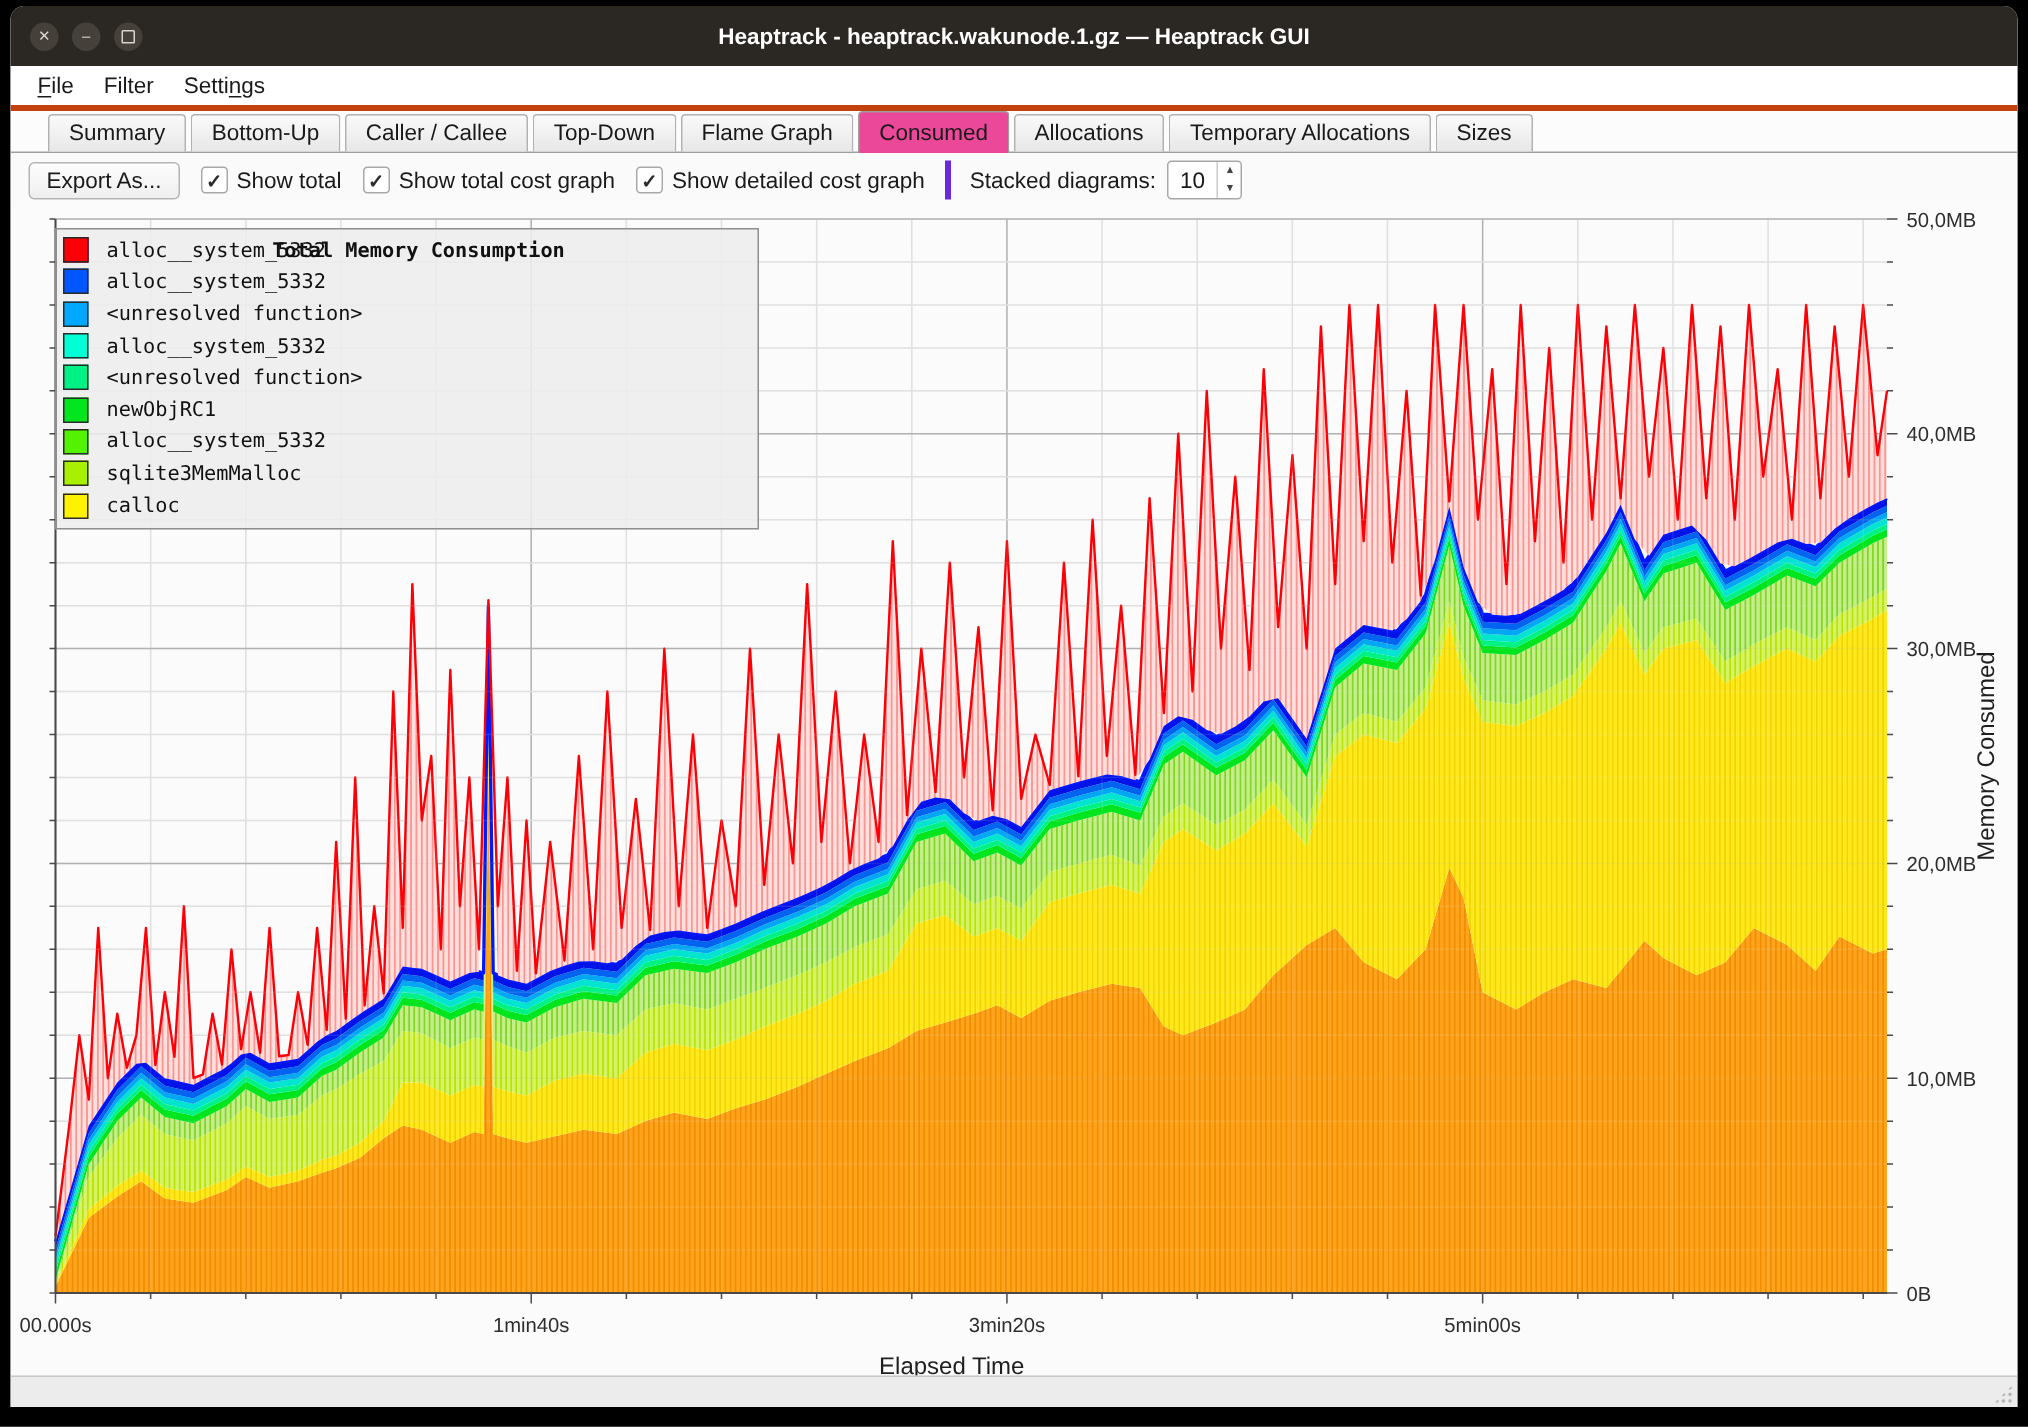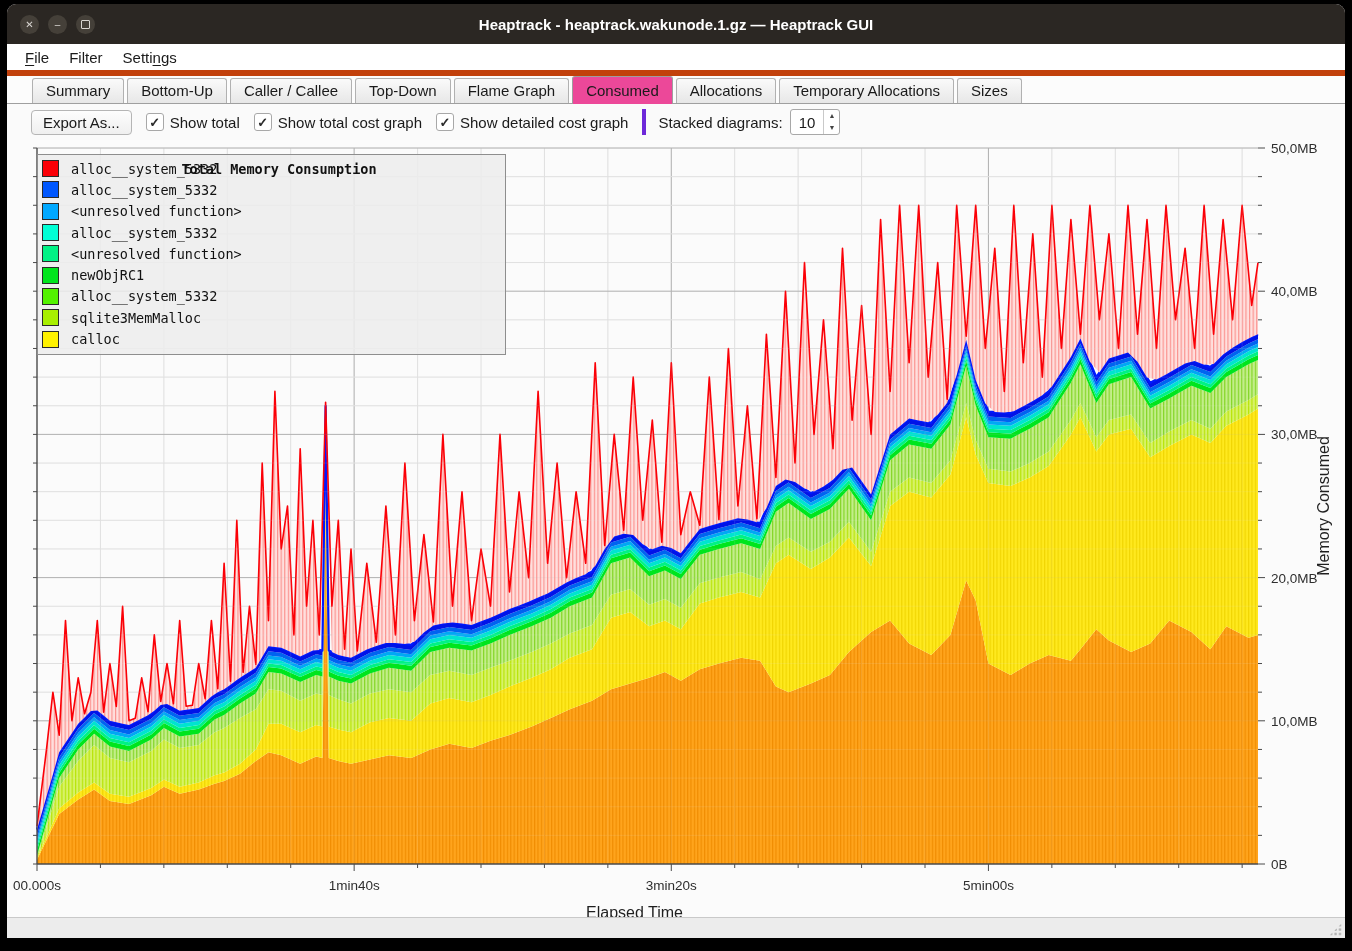--- a/index.html
+++ b/index.html
@@ -7,32 +7,32 @@
   .window{position:absolute;left:7px;top:4px;width:1338px;height:934px;background:#fafafa;
     border-radius:9px 9px 0 0;overflow:hidden;display:flex;flex-direction:column;}
   
   .titlebar{height:40px;background:#2b2723;display:flex;align-items:center;position:relative;flex:0 0 auto;}
   .winbtn{width:19px;height:19px;border-radius:50%;background:#454039;color:#d9d6d2;display:flex;
     align-items:center;justify-content:center;font-size:10px;margin-left:9px;cursor:default;}
   .winbtn:first-child{margin-left:13px;}
   .winbtn .sq{width:7px;height:7px;border:1.4px solid #d9d6d2;border-radius:1px;display:block;}
   .title{position:absolute;left:0;right:0;text-align:center;color:#ffffff;font-weight:bold;font-size:15px;pointer-events:none;}
   
-  .menubar{height:26px;background:#ffffff;border-bottom:6px solid #c2410c;display:flex;align-items:center;
+  .menubar{height:26px;background:#ffffff;border-bottom:4px solid #c2410c;display:flex;align-items:center;
     padding-left:8px;flex:0 0 auto;}
   .menuitem{padding:2px 10px;font-size:15px;color:#1a1a1a;}
   .menuitem u{text-decoration:underline;text-underline-offset:2px;}
   
   .tabbar{height:27px;background:#fcfcfc;display:flex;align-items:flex-end;padding-left:25px;
     border-bottom:1px solid #9f9f9f;flex:0 0 auto;position:relative;}
   .tab{font-size:15px;color:#1a1a1a;padding:3px 13px 4px 13px;background:linear-gradient(#fafafa,#e7e7e7);
     border:1px solid #b1b1b1;border-bottom:none;border-radius:3px 3px 0 0;margin-right:3px;height:17px;line-height:17px;}
   .tab.active{background:#ec4899;border-color:#9f9f9f;position:relative;top:1px;padding-top:5px;padding-bottom:5px;z-index:2;}
   
-  .toolbar{height:36px;background:#fafafa;display:flex;align-items:center;padding-left:24px;gap:14px;flex:0 0 auto;}
+  .toolbar{height:36px;background:#fafafa;display:flex;align-items:center;padding-left:12px;gap:14px;flex:0 0 auto;}
   .pushbtn{font-size:15px;color:#1a1a1a;background:linear-gradient(#fdfdfd,#efefef);border:1px solid #b5b5b5;
     border-radius:4px;padding:3px 11px;}
   .cb{display:flex;align-items:center;gap:6px;font-size:15px;color:#1a1a1a;}
   .cbbox{width:16px;height:16px;background:#fff;border:1px solid #a8a8a8;border-radius:3px;display:flex;
     align-items:center;justify-content:center;font-size:13px;color:#2c2c2c;font-weight:bold;line-height:1;}
   .spingroup{display:flex;align-items:center;gap:7px;font-size:15px;color:#1a1a1a;border-left:4px solid #6d28d9;padding-left:12px;}
   .spinbox{display:flex;border:1px solid #a8a8a8;border-radius:3px;background:#fff;height:24px;align-items:stretch;}
   .spinval{padding:0 8px;font-size:15px;display:flex;align-items:center;}
   .spinarrows{display:flex;flex-direction:column;border-left:1px solid #c9c9c9;width:15px;}
   .spinarrows span{flex:1;font-size:7px;line-height:11px;text-align:center;color:#444;}

